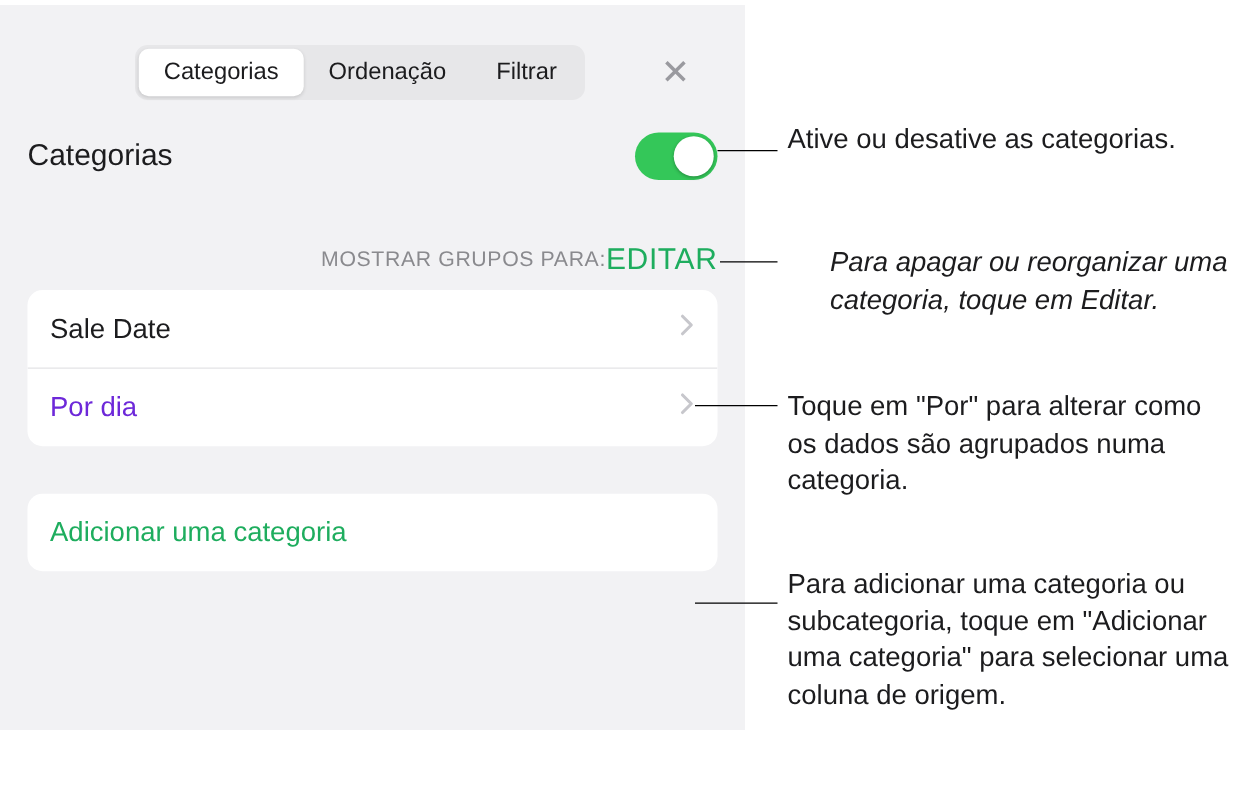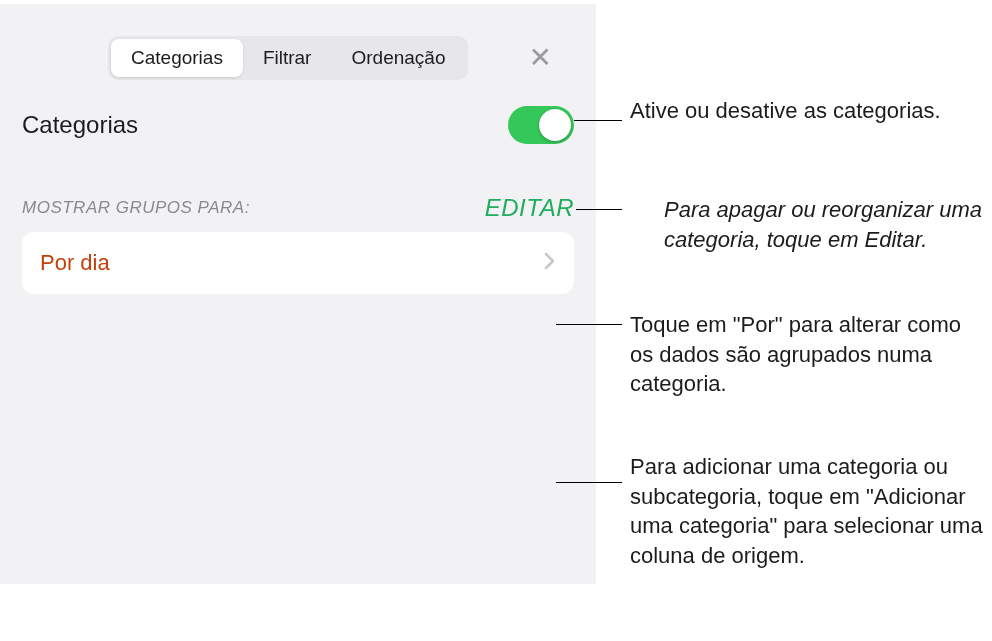--- a/index.html
+++ b/index.html
@@ -82,23 +82,22 @@
       top: 3px;
       width: 32px;
       height: 32px;
       background: #ffffff;
       border-radius: 50%;
       box-shadow: 0 1px 3px rgba(0,0,0,0.3);
     }
     .section-header {
       display: flex;
       align-items: center;
-      justify-content: space-between;
+      justify-content: flex-end;
       padding: 50px 22px 10px 22px;
-      font-style: italic;
     }
     .section-label {
       font-size: 17px;
       color: #8a8a8e;
       letter-spacing: 0.5px;
       text-transform: uppercase;
     }
     .edit-link {
       font-size: 24px;
       color: #1ead5e;
@@ -121,21 +120,21 @@
       cursor: pointer;
     }
     .list-item:last-child {
       border-bottom: none;
     }
     .list-item-label {
       font-size: 22px;
       color: #1c1c1e;
     }
     .list-item-label.secondary {
-      color: #c2410c;
+      color: #6d28d9;
     }
     .list-item-label.green {
       color: #1ead5e;
     }
     .chevron {
       color: #c7c7cc;
       font-size: 20px;
     }
     .list-group.spaced {
       margin-top: 38px;
@@ -155,49 +154,62 @@
     }
   </style>
 </head>
 <body>
 
 <div class="panel">
 
   <div class="tabs-row">
     <div class="segmented">
       <div class="segmented-item active">Categorias</div>
+      <div class="segmented-item">Ordenação</div>
       <div class="segmented-item">Filtrar</div>
-      <div class="segmented-item">Ordenação</div>
     </div>
     <div class="close-btn">✕</div>
   </div>
 
   <div class="header-row">
     <div class="header-title">Categorias</div>
     <div class="switch">
       <div class="switch-knob"></div>
     </div>
   </div>
 
   <div class="section-header">
     <div class="section-label">MOSTRAR GRUPOS PARA:</div>
     <div class="edit-link">EDITAR</div>
   </div>
 
   <div class="list-group">
+    <div class="list-item">
+      <span class="list-item-label">Sale Date</span>
+      <span class="chevron">
+        <svg width="12" height="18" viewBox="0 0 12 18">
+            <path d="M2 2 L9 9 L2 16" stroke="#c7c7cc" stroke-width="2.5" fill="none" stroke-linecap="round" stroke-linejoin="round"></path>
+          </svg>
+      </span>
+    </div>
     <div class="list-item">
       <span class="list-item-label secondary">Por dia</span>
       <span class="chevron">
         <svg width="12" height="18" viewBox="0 0 12 18">
             <path d="M2 2 L9 9 L2 16" stroke="#c7c7cc" stroke-width="2.5" fill="none" stroke-linecap="round" stroke-linejoin="round"></path>
           </svg>
       </span>
     </div>
   </div>
 
+  <div class="list-group spaced">
+    <div class="list-item">
+      <span class="list-item-label green">Adicionar uma categoria</span>
+    </div>
+  </div>
 
 </div>
 
 <div class="callout-line" style="left:574px; top:120px; width:48px;"></div>
 <div class="callout-line" style="left:576px; top:209px; width:46px;"></div>
 <div class="callout-line" style="left:556px; top:324px; width:66px;"></div>
 <div class="callout-line" style="left:556px; top:482px; width:66px;"></div>
 
 <div class="annotation" style="left:630px; top:80px;margin-top:16px;">Ative ou desative as categorias.</div>
 <div class="annotation" style="left:664px; top:195px;font-style:italic;">Para apagar ou reorganizar uma categoria, toque em Editar.</div>

